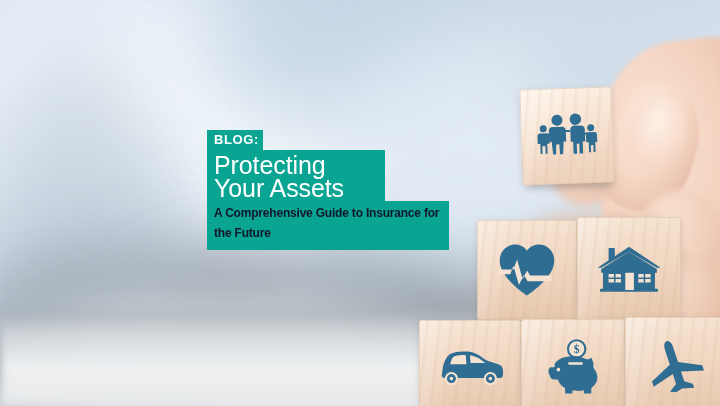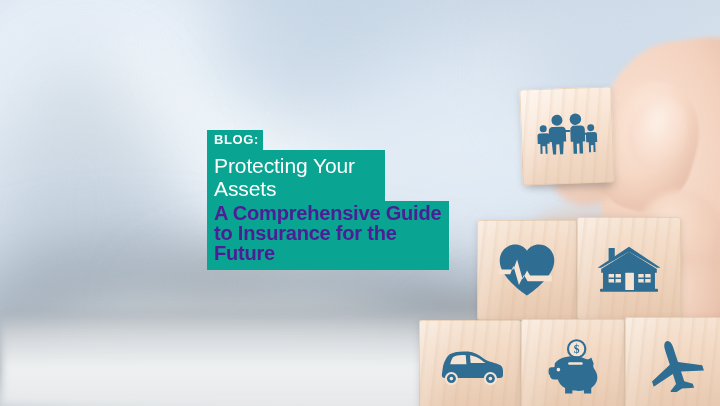--- a/index.html
+++ b/index.html
@@ -224,31 +224,31 @@
     font-family: "Liberation Sans", sans-serif;
     font-size: 13px;
     font-weight: bold;
     letter-spacing: 0.6px;
     color: #ffffff;
     line-height: 14px;
     white-space: nowrap;
   }
   .headline {
     font-family: "Liberation Sans", sans-serif;
-    font-size: 21px;
+    font-size: 25px;
     font-weight: normal;
     color: #ffffff;
     line-height: 23px;
     letter-spacing: -0.1px;
   }
   .subhead {
     font-family: "Liberation Sans", sans-serif;
-    font-size: 20px;
+    font-size: 12px;
     font-weight: bold;
-    color: #4c1d95;
+    color: #0f172a;
     line-height: 20px;
     letter-spacing: -0.2px;
   }
 </style>
 </head>
 <body>
 
 <div id="stage">
 
   <div class="bg-layer bg-base">

